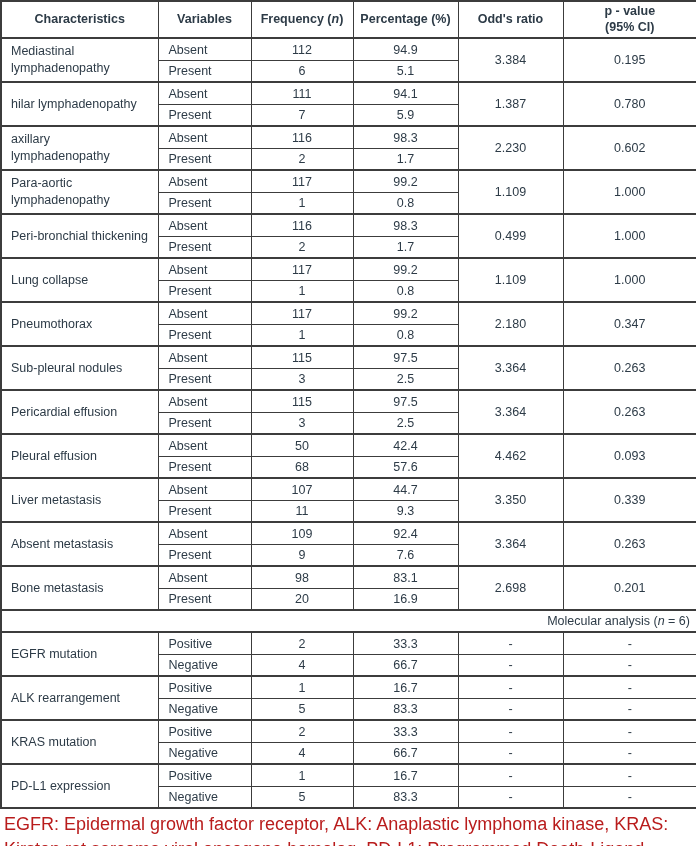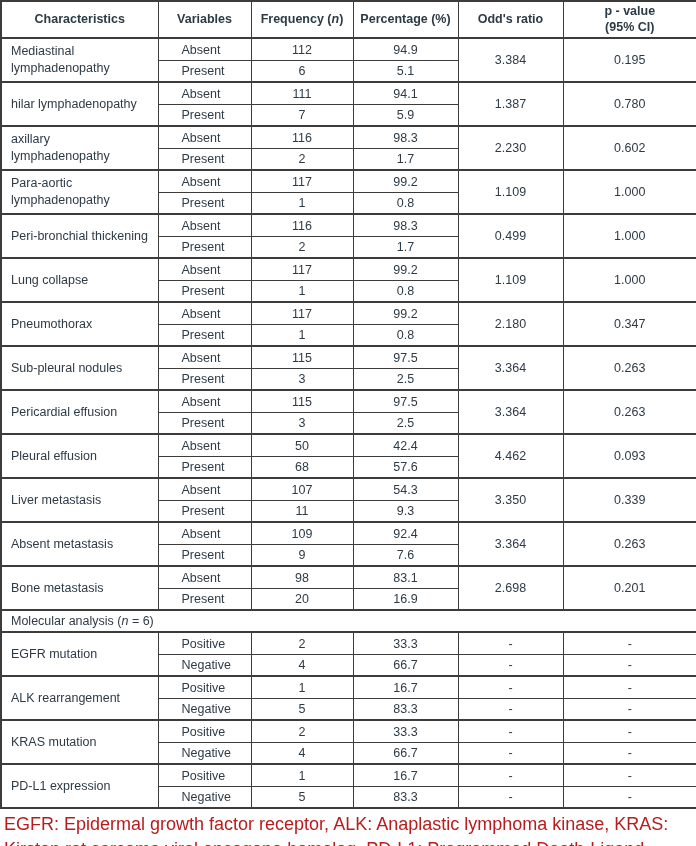--- a/index.html
+++ b/index.html
@@ -35,23 +35,23 @@
   }
   th.c-pvalue { }
   tbody tr { height: 22px; margin-top: 8px; }
   tr.group-start td { border-top: 2px solid #3c3c3c; }
   td.c-char {
     text-align: left;
     vertical-align: middle;
     padding-left: 9px;
     line-height: 1.35;
   }
-  td.c-var { text-align: left; padding-left: 23px; vertical-align: middle; }
+  td.c-var { text-align: left; padding-left: 10px; vertical-align: middle; }
   td.c-num { text-align: center; vertical-align: middle; }
-  td.c-section { text-align: left; padding-left: 9px; vertical-align: middle; }
+  td.c-section { text-align: right; padding-left: 9px; vertical-align: middle; }
   .footnote {
     font-size: 18px;
     line-height: 1.38;
     padding: 3px 4px 0 4px;
     color: #b91c1c;
   }
 </style>
 </head>
 <body>
 
@@ -205,21 +205,21 @@
       </tr>
       <tr>
         <td class="c-var">Present</td>
         <td class="c-num">68</td>
         <td class="c-num">57.6</td>
       </tr>
       <tr class="group-start">
         <td class="c-char" rowspan="2">Liver metastasis</td>
         <td class="c-var">Absent</td>
         <td class="c-num">107</td>
-        <td class="c-num">54.3</td>
+        <td class="c-num">44.7</td>
         <td class="c-num" rowspan="2">3.350</td>
         <td class="c-num" rowspan="2">0.339</td>
       </tr>
       <tr>
         <td class="c-var">Present</td>
         <td class="c-num">11</td>
         <td class="c-num">9.3</td>
       </tr>
       <tr class="group-start">
         <td class="c-char" rowspan="2">Absent metastasis</td>

